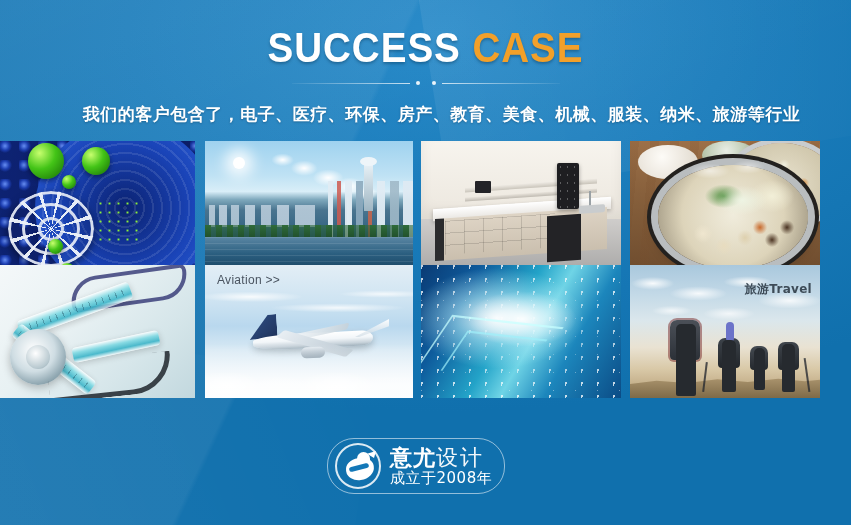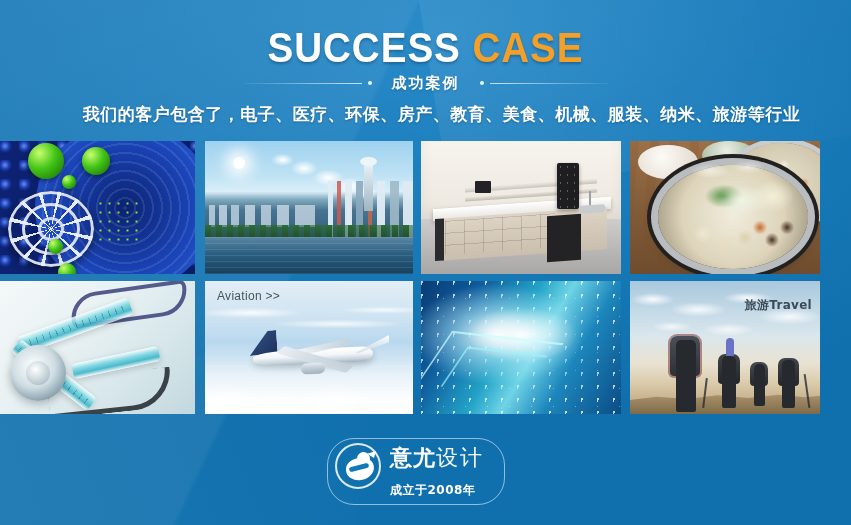--- a/index.html
+++ b/index.html
@@ -69,21 +69,21 @@
     font-family:"DejaVu Sans","Liberation Sans",sans-serif;
     text-shadow:0 1px 2px rgba(0,40,70,0.35);
     white-space:nowrap;
     margin-left:16px;
   }
 
   
   .gallery { position:absolute; left:0; top:141px; width:851px; height:276px; z-index:3; }
   .grow { position:absolute; left:0; width:851px; height:133px; }
   .grow.r1 { top:0; }
-  .grow.r2 { top:140px; }
+  .grow.r2 { top:124px; }
   .cell {
     position:absolute; top:0; height:133px; overflow:hidden;
     background:#0d4f78;
   }
   .c1 { left:0;   width:195px; }
   .c2 { left:205px; width:208px; }
   .c3 { left:421px; width:200px; }
   .c4 { left:630px; width:190px; }
   .art { position:absolute; inset:0; }
 
@@ -379,21 +379,21 @@
   .art-trav .h3{ left:124px; bottom:8px; width:11px; height:42px; }
   .art-trav .p3{ left:120px; bottom:28px; width:18px; height:24px; background:linear-gradient(to bottom,#454b52,#24282d); }
   .art-trav .h4{ left:152px; bottom:6px; width:13px; height:48px; }
   .art-trav .p4{ left:148px; bottom:28px; width:21px; height:28px; background:linear-gradient(to bottom,#3f454c,#23272c); }
   .art-trav .pole{ position:absolute; bottom:6px; width:2px; background:rgba(40,44,50,0.8); }
   .art-trav .pl1{ left:74px; height:30px; transform:rotate(7deg); }
   .art-trav .pl2{ left:176px; height:34px; transform:rotate(-8deg); }
 
   
   .logo {
-    position:absolute; left:327px; top:438px; width:178px; height:67px;
+    position:absolute; left:327px; top:438px; width:178px; height:56px;
     border:1px solid rgba(255,255,255,0.55); border-radius:27px; z-index:5;
   }
   .logo .mark {
     position:absolute; left:7px; top:4px; width:46px; height:46px; border-radius:50%;
     border:2px solid rgba(255,255,255,0.85);
   }
   .logo .mark .body{
     position:absolute; left:9px; top:13px; width:28px; height:22px;
     background:#ffffff; border-radius:50% 45% 55% 50%;
     transform:rotate(-8deg);
@@ -411,40 +411,39 @@
     background:#1478b8; transform:rotate(-14deg); border-radius:3px;
   }
   .logo .txt { position:absolute; left:62px; top:6px; width:112px; }
   .logo .brand{
     font-size:22px; line-height:25px; white-space:nowrap;
     font-family:"DejaVu Sans","Liberation Sans",sans-serif; color:#ffffff;
   }
   .logo .brand .b1{ font-weight:bold; letter-spacing:1px; }
   .logo .brand .b2{ font-weight:normal; letter-spacing:2px; opacity:0.95; }
   .logo .sub{
-    font-size:12px; line-height:16px; font-weight:bold; color:#ffffff;
-    letter-spacing:0.5px; white-space:nowrap; margin-top:12px;
+    font-size:15px; line-height:16px; font-weight:normal; color:#ffffff;
+    letter-spacing:0.5px; white-space:nowrap; margin-top:0;
     font-family:"DejaVu Sans","Liberation Sans",sans-serif;
   }
 </style>
 </head>
 <body>
 
 <div id="stage">
 
   <div class="header">
 
     <div class="title">
       <span class="w">SUCCESS</span><span>&nbsp;</span><span class="o">CASE</span>
     </div>
 
     <div class="subrow">
       <span class="rule left"></span>
       <span class="dot"></span>
-      <span class="cnlabel">成功案例</span>
       <span class="dot"></span>
       <span class="rule right"></span>
     </div>
 
     <div class="tagline">我们的客户包含了，电子、医疗、环保、房产、教育、美食、机械、服装、纳米、旅游等行业</div>
   </div>
 
   <div class="gallery">
 
     <div class="grow r1">

